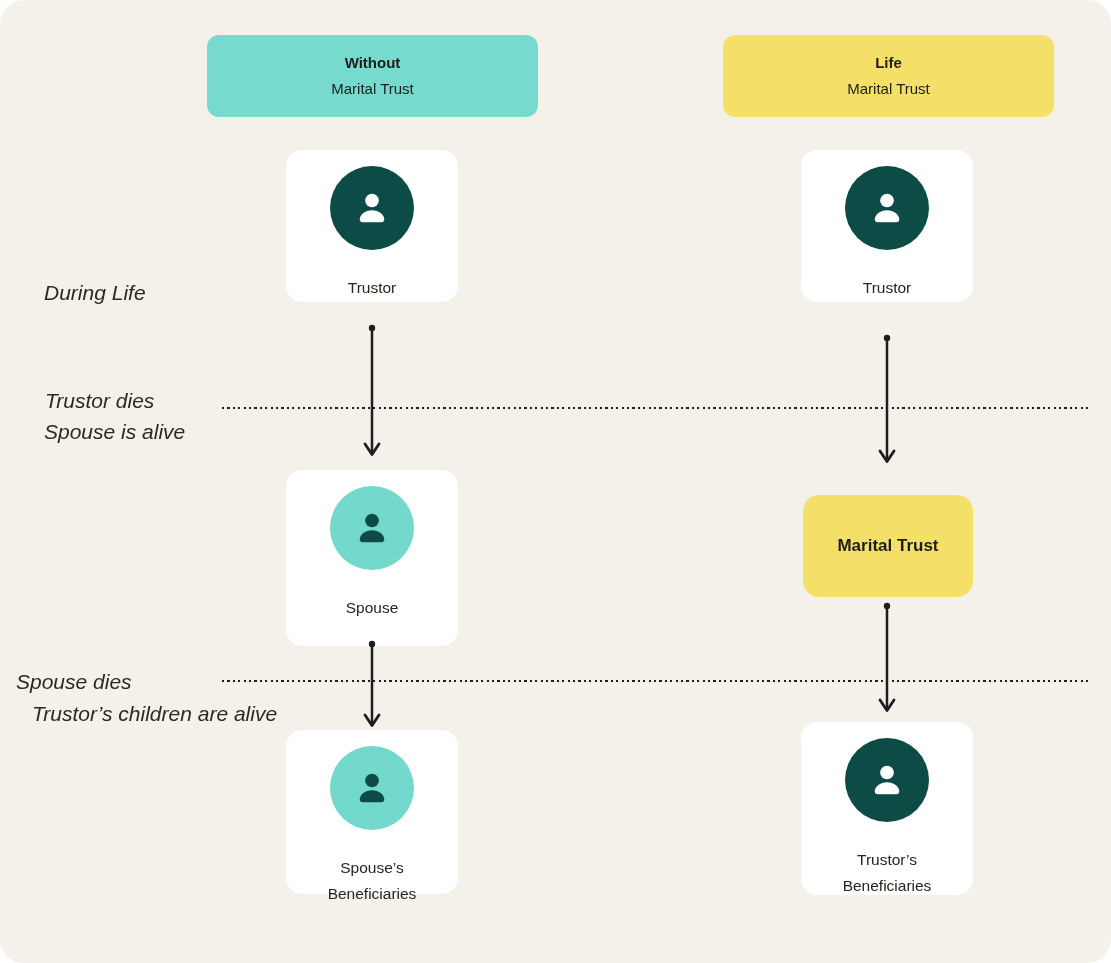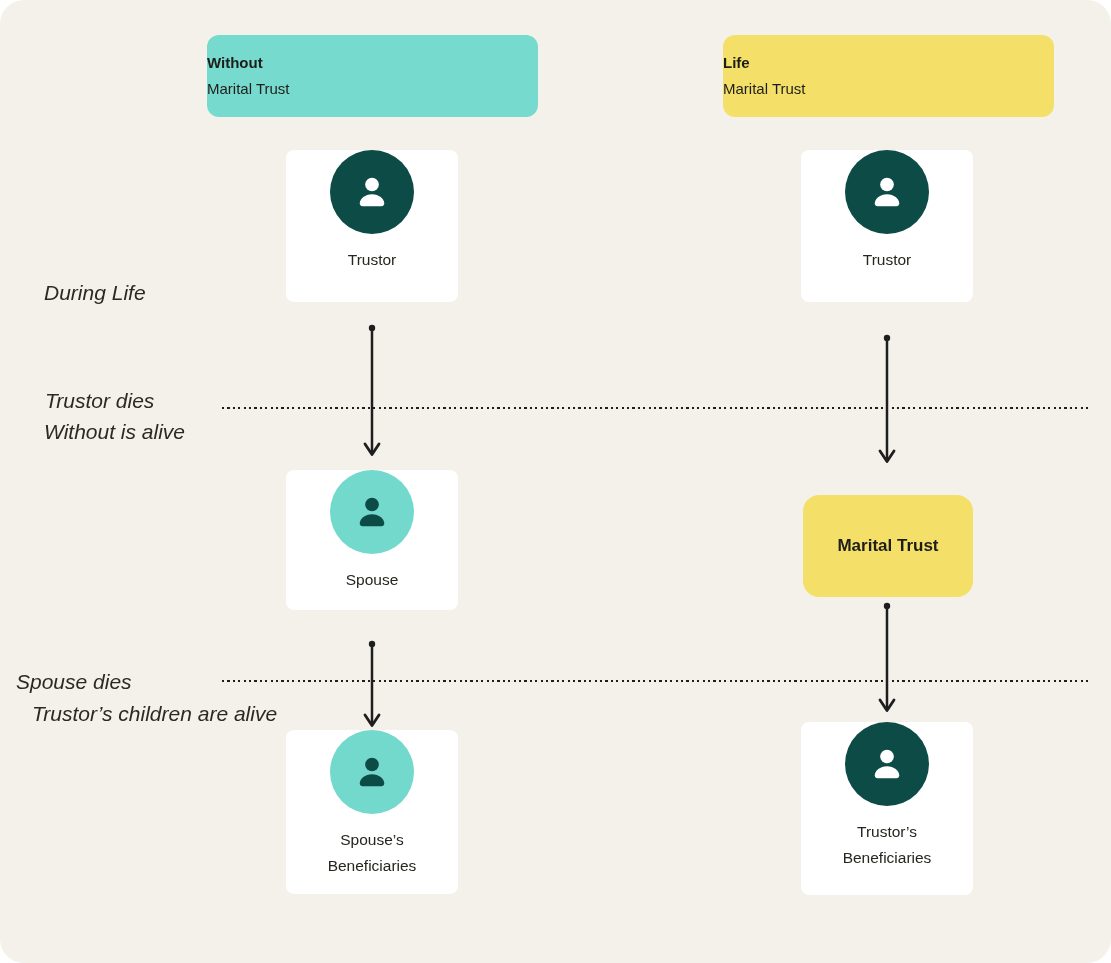--- a/index.html
+++ b/index.html
@@ -24,41 +24,43 @@
 
   
   .col-header {
     position: absolute;
     top: 35px;
     width: 331px;
     height: 82px;
     border-radius: 12px;
     display: flex;
     flex-direction: column;
-    align-items: flex-start;
+    align-items: center;
     justify-content: center;
     text-align: center;
     line-height: 26px;
     font-size: 15px;
     color: #1e1e19;
   }
   .col-header .hl1 { font-weight: 700; }
   .header-teal  { left: 207px; background: #76dacf; }
   .header-yellow{ left: 723px; background: #f4e069; }
 
   
   .card {
     position: absolute;
     width: 172px;
     background: #ffffff;
-    border-radius: 8px;
+    border-radius: 16px;
     display: flex;
     flex-direction: column;
     align-items: center;
+    padding-top: 16px;
     text-align: center;
+    gap: 12px;
   }
   .avatar {
     width: 84px;
     height: 84px;
     border-radius: 50%;
     display: flex;
     align-items: center;
     justify-content: center;
     flex: 0 0 auto;
   }
@@ -122,21 +124,21 @@
     <span class="hl1">Without</span>
     <span class="hl2">Marital Trust</span>
   </div>
   <div class="col-header header-yellow">
     <span class="hl1">Life</span>
     <span class="hl2">Marital Trust</span>
   </div>
 
   <div class="phase-label" style="left:44px; top:283px;">During Life</div>
   <div class="phase-label" style="left:45px; top:391px;">Trustor dies</div>
-  <div class="phase-label" style="left:44px; top:422px;">Without is alive</div>
+  <div class="phase-label" style="left:44px; top:422px;">Spouse is alive</div>
   <div class="phase-label" style="left:16px; top:672px;">Spouse dies</div>
   <div class="phase-label" style="left:32px; top:704px;">Trustor’s children are alive</div>
 
   <div class="dotline" style="top:407px;"></div>
   <div class="dotline" style="top:680px;"></div>
 
   <div class="card" style="left:286px; top:150px; height:152px;">
     <div class="avatar dark">
       <svg width="42" height="42" viewBox="0 0 24 24">
         <circle cx="12" cy="7.7" r="3.9"></circle>
@@ -147,21 +149,21 @@
   </div>
 
   <div class="arrow" style="left:359px; top:323px;">
     <svg width="26" height="135" viewBox="0 0 26 135">
       <circle cx="13" cy="5" r="3.2" fill="#1e1e1e"></circle>
       <line x1="13" y1="5" x2="13" y2="129" stroke="#1e1e1e" stroke-width="2.5"></line>
       <path d="M6 121 L13 131.5 L20 121" fill="none" stroke="#1e1e1e" stroke-width="2.8" stroke-linecap="round" stroke-linejoin="round"></path>
     </svg>
   </div>
 
-  <div class="card" style="left:286px; top:470px; height:140px;">
+  <div class="card" style="left:286px; top:470px; height:176px;">
     <div class="avatar light">
       <svg width="42" height="42" viewBox="0 0 24 24">
         <circle cx="12" cy="7.7" r="3.9"></circle>
         <path d="M12 13.3c-3.9 0-7 2.6-7 5.3 0 .9.7 1.6 1.6 1.6h10.8c.9 0 1.6-.7 1.6-1.6 0-2.7-3.1-5.3-7-5.3z"></path>
       </svg>
     </div>
     <div class="card-label">Spouse</div>
   </div>
 
   <div class="arrow" style="left:359px; top:639px;">

